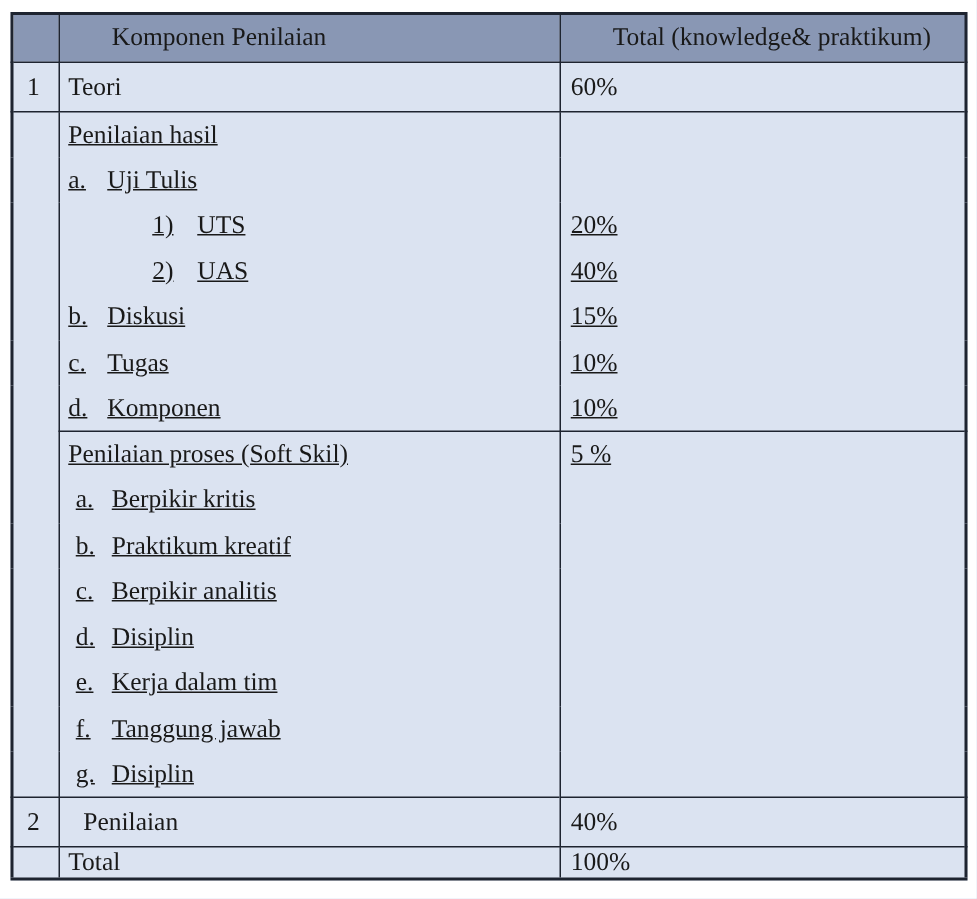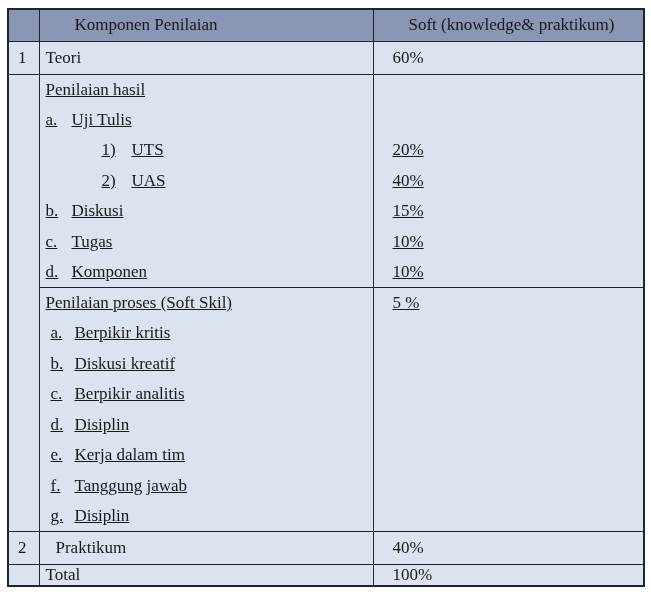--- a/index.html
+++ b/index.html
@@ -34,21 +34,21 @@
     border-top:2px solid var(--border);
     border-bottom:1px solid var(--border);
     height:32px;
     font-weight:normal;
     text-align:left;
   }
   th .hline,td .line{display:flex;align-items:baseline;}
   thead th .hline{padding-left:7px;margin-left:28px;}
   thead th.no-h .hline{padding-left:8px;}
   .no-cell{padding-left:9px;}
-  .weight-cell{padding-left:19px;}
+  .weight-cell{padding-left:7px;}
   tr.numbered td{border-top:1px solid var(--border);border-bottom:1px solid var(--border);height:33px;}
   tr.total td{border-bottom:2px solid var(--border);height:18px;}
   tr.section-head td,tr.list1 td,tr.list2 td{height:30.5px;text-decoration:underline;}
   tr.section-end td{border-bottom:1px solid var(--border);}
   td.merged-no{border-bottom:1px solid var(--border);}
   .section-head .line,.numbered .line,.total .line{padding-left:6px;align-items:center;}
   .list1 .line{padding-left:6px;}
   tr.grp-proses.list1 .line{padding-left:11px;}
   .list2 .line{padding-left:62px;}
   tr.indented .line{padding-left:16px;}
@@ -74,21 +74,21 @@
               <span>No</span>
             </span>
         </th>
         <th>
           <span class="hline">
               <span>Komponen Penilaian</span>
             </span>
         </th>
         <th>
           <span class="hline">
-            <span>Soft (</span>
+            <span>Total (</span>
               <span class="italic">knowledge</span>
               <span> &amp; praktikum)</span>
           </span>
         </th>
       </tr>
     </thead>
     <tbody>
         <tr class="numbered">
           <td class="no-cell">1</td>
           <td>
@@ -175,21 +175,21 @@
               <span class="marker">a.</span>
               <span>Berpikir kritis</span>
             </span>
           </td>
           <td class="weight-cell"></td>
         </tr>
         <tr class="list1 grp-proses">
           <td>
             <span class="line">
               <span class="marker">b.</span>
-              <span>Diskusi kreatif</span>
+              <span>Praktikum kreatif</span>
             </span>
           </td>
           <td class="weight-cell"></td>
         </tr>
         <tr class="list1 grp-proses">
           <td>
             <span class="line">
               <span class="marker">c.</span>
               <span>Berpikir analitis</span>
             </span>
@@ -229,21 +229,21 @@
               <span class="marker">g.</span>
               <span>Disiplin</span>
             </span>
           </td>
           <td class="weight-cell"></td>
         </tr>
         <tr class="numbered indented">
           <td class="no-cell">2</td>
           <td>
             <span class="line">
-              <span>Praktikum</span>
+              <span>Penilaian</span>
             </span>
           </td>
           <td class="weight-cell">40%</td>
         </tr>
         <tr class="total">
           <td class="no-cell"></td>
           <td>
             <span class="line">
               <span>Total</span>
             </span>

